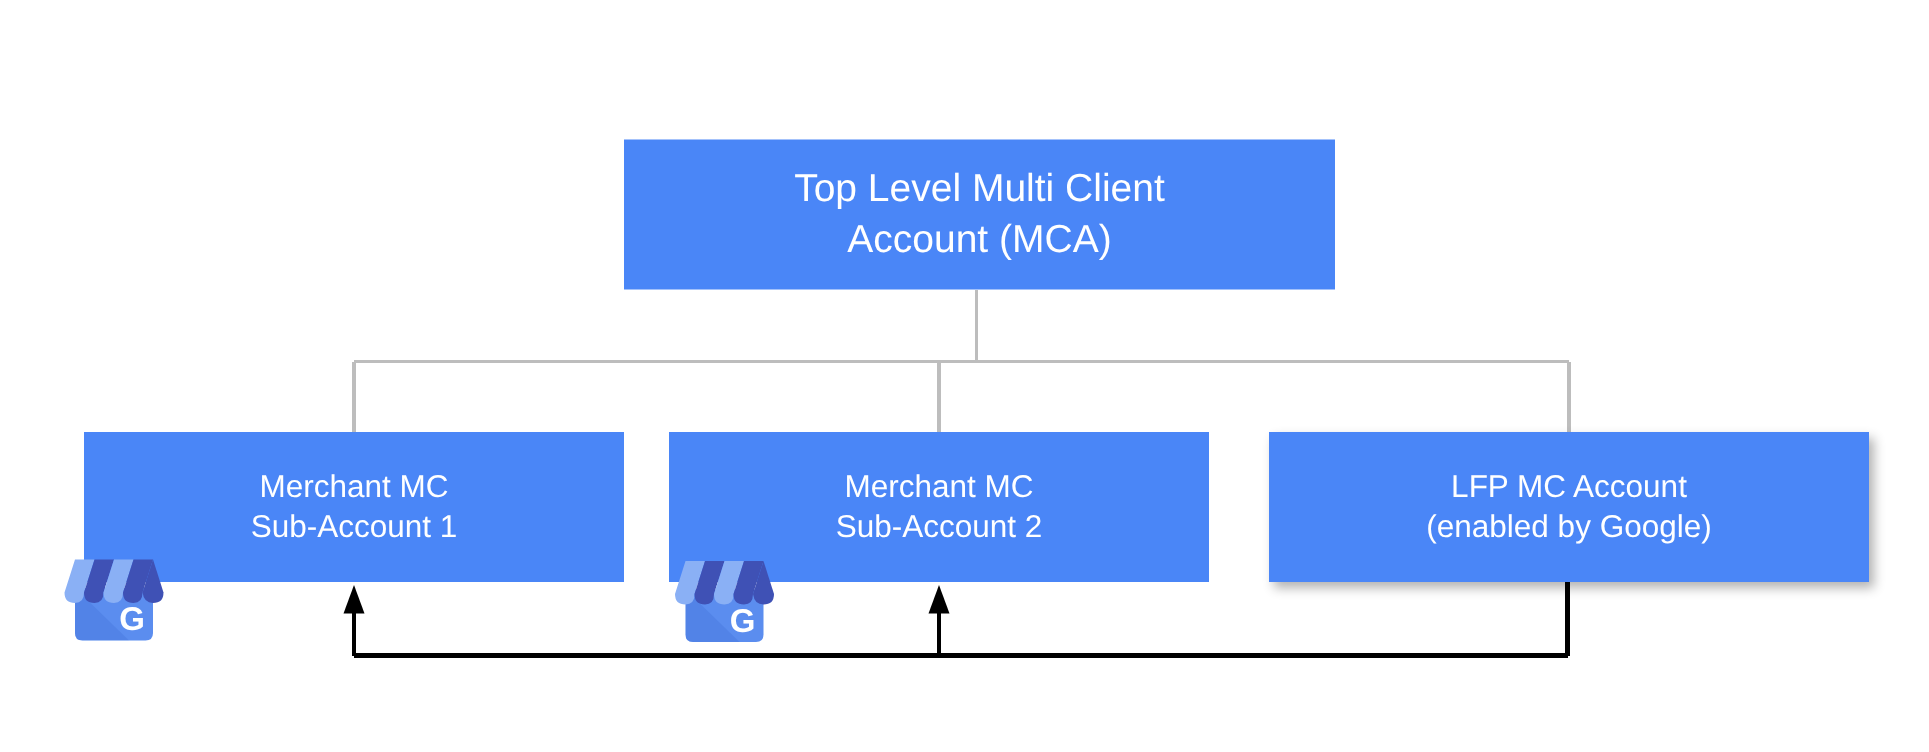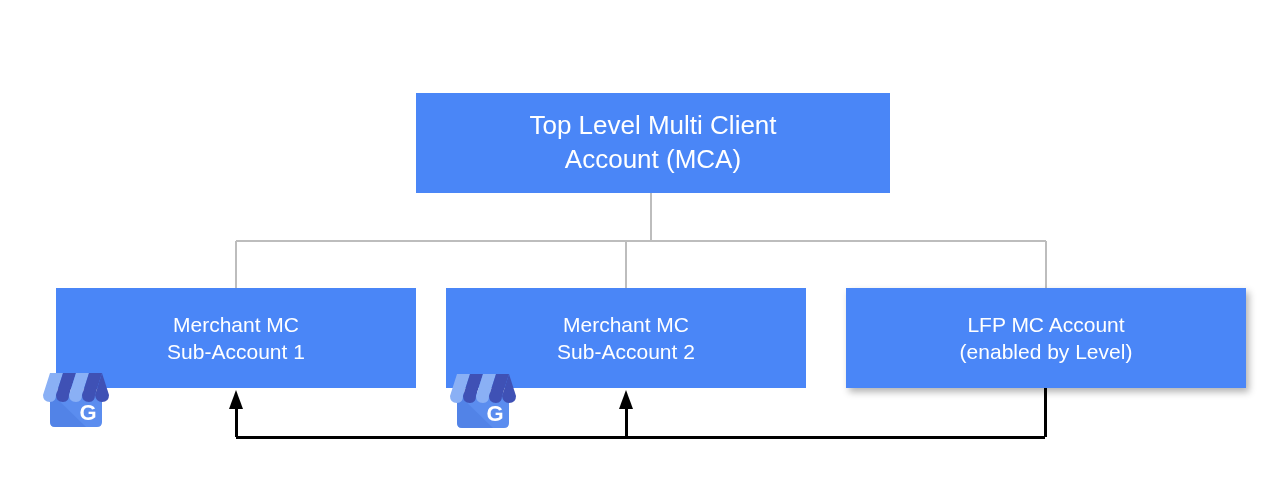--- a/index.html
+++ b/index.html
@@ -126,21 +126,21 @@
 Sub-Account 1</span>
   </div>
 
   <div class="node" id="node-merchant-2">
     <span class="node-label">Merchant MC
 Sub-Account 2</span>
   </div>
 
   <div class="node" id="node-lfp">
     <span class="node-label">LFP MC Account
-(enabled by Level)</span>
+(enabled by Google)</span>
   </div>
 
   <svg class="gmb-icon" id="gmb-icon-1" viewBox="0 0 72 72">
     <defs>
       <clipPath id="gmb-body-clip-1">
         <path d="M10,28 L62,28 L62,58 Q62,63 57,63 L15,63 Q10,63 10,58 Z"></path>
       </clipPath>
     </defs>
 
     <path d="M10,28 L62,28 L62,58 Q62,63 57,63 L15,63 Q10,63 10,58 Z" fill="#5b8def"></path>

